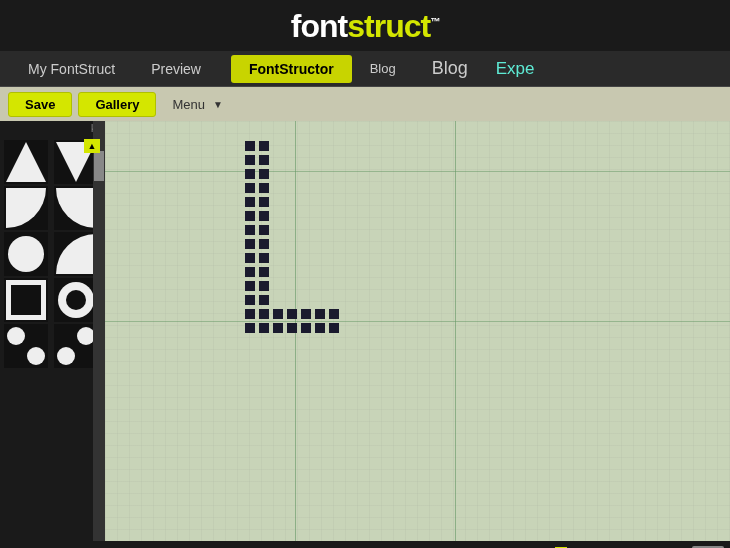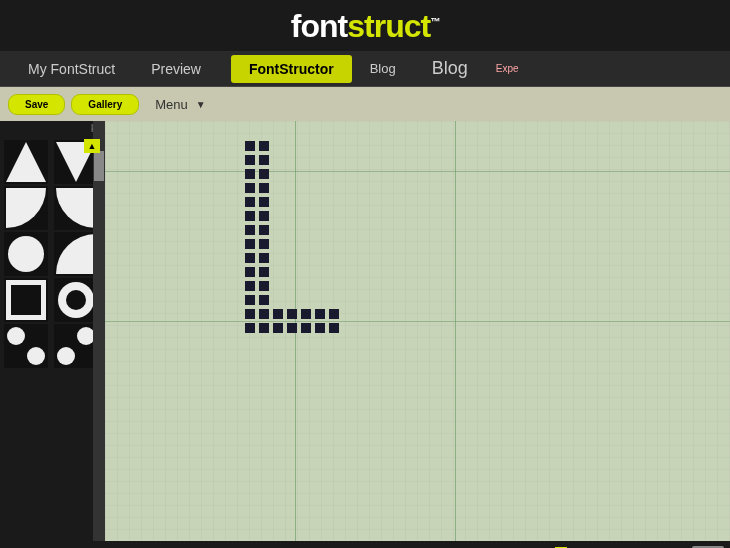--- a/index.html
+++ b/index.html
@@ -69,42 +69,42 @@
     }
 
     .nav-blog {
       color: #cccccc;
       font-size: 18px;
       padding: 6px 18px;
       cursor: pointer;
     }
 
     .nav-expe {
-      color: #fca5a5;
-      font-size: 10px;
+      color: #5eead4;
+      font-size: 17px;
       padding: 6px 10px;
       cursor: pointer;
     }
 
     
     .toolbar {
       background: #c8c8b0;
       display: flex;
       align-items: center;
       padding: 4px 8px;
       gap: 6px;
       height: 34px;
     }
 
     .toolbar-btn {
       padding: 4px 16px;
-      font-size: 10px;
+      font-size: 13px;
       font-weight: bold;
       border: 1px solid #999;
-      border-radius: 9px;
+      border-radius: 3px;
       cursor: pointer;
     }
     .toolbar-btn.save-btn {
       background: #d4e600;
       color: #000;
       border-color: #b0c000;
     }
     .toolbar-btn.download-btn {
       background: #d4e600;
       color: #000;

